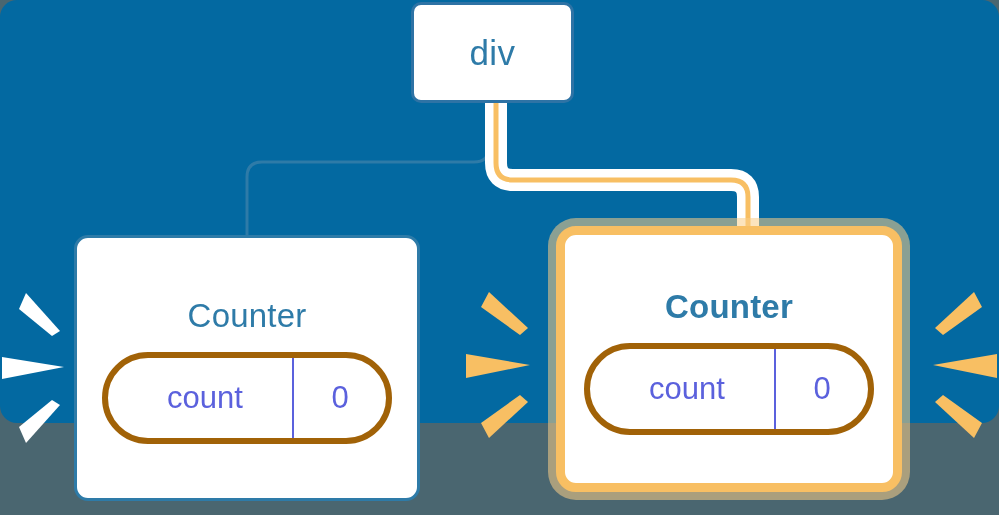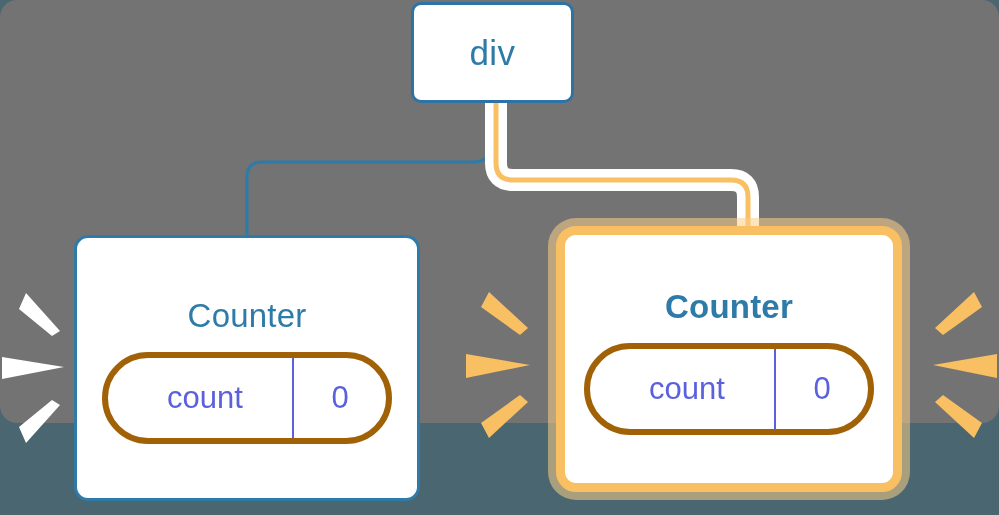--- a/index.html
+++ b/index.html
@@ -10,21 +10,21 @@
     width: 999px;
     height: 515px;
     overflow: hidden;
     font-family: "Liberation Sans", sans-serif;
     background: #4a6670;
   }
   #stage {
     position: relative;
     width: 999px;
     height: 423px;
-    background: #737373;
+    background: #0369a1;
     border-radius: 17px;
   }
   #wires {
     position: absolute;
     left: 0;
     top: 0;
     width: 999px;
     height: 515px;
     pointer-events: none;
   }

